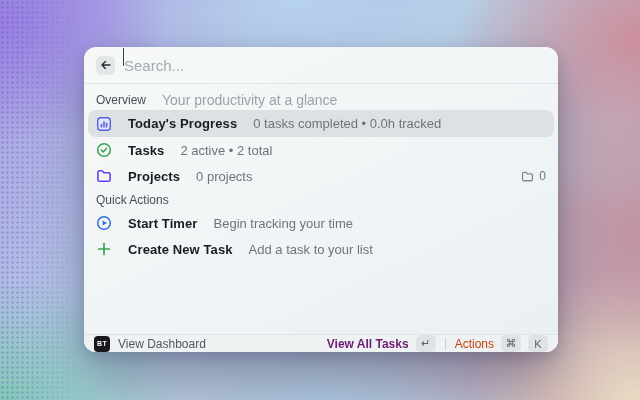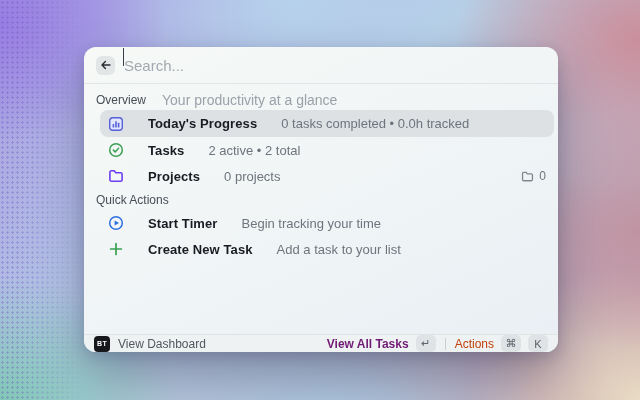--- a/index.html
+++ b/index.html
@@ -49,22 +49,22 @@
   .search-input::placeholder { color:#a3a9b0; opacity:1; }
   .divider { height:1px; background:#e2e5e7; flex:none; }
 
   
   .list { flex:1; padding:5px 4px 0; }
   .section-header { display:flex; align-items:center; gap:16px; height:21px; padding:0 8px; }
   .section-title { font-size:12px; color:#474d56; font-weight:500; }
   .section-note  { font-size:14px; color:#9ba1a9; }
 
   .row {
-    height:26px; display:flex; align-items:center; gap:24px;
-    padding:0 8px; border-radius:8px; cursor:pointer;margin-left:12px;
+    height:26px; display:flex; align-items:center; gap:16px;
+    padding:0 8px; border-radius:8px; cursor:pointer;
   }
   .row.selected { background:#dde1e4; height:27px; }
   .row-icon { width:16px; height:16px; flex:none; display:flex; align-items:center; justify-content:center; }
   .row-title { font-size:13px; font-weight:700; color:#181c22; white-space:nowrap; letter-spacing:.1px; }
   .row-sub   { font-size:13px; color:#6e747d; white-space:nowrap;text-align:center; }
   .row-accessory { margin-left:auto; display:flex; align-items:center; gap:5px; color:#6e747d; font-size:12px; }
 
   
   .footer {
     flex:none; height:18px; border-top:1px solid #e0e3e5;

